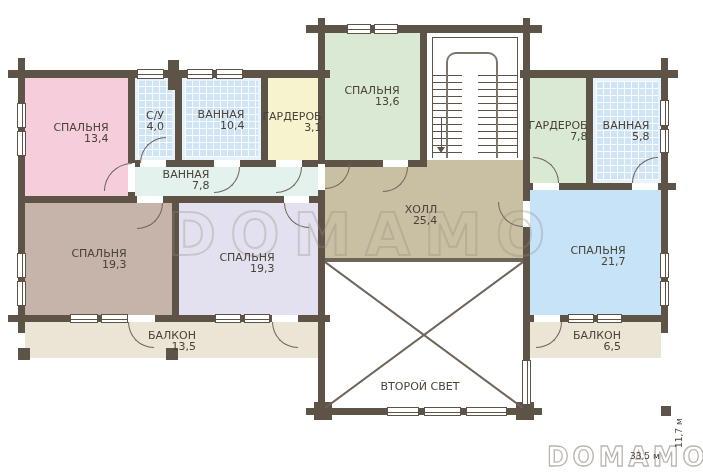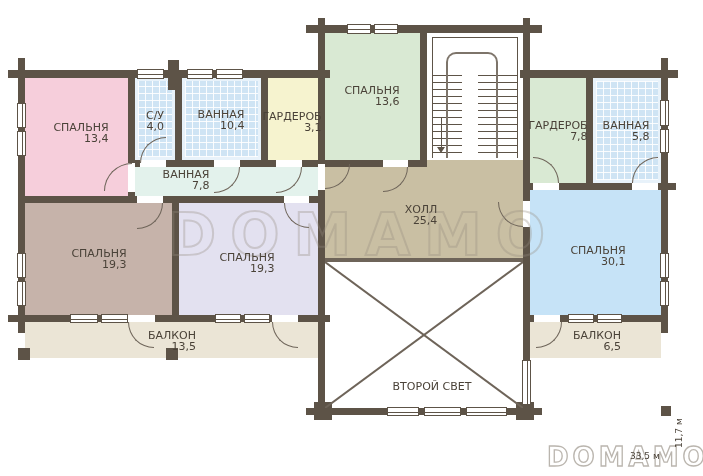--- a/index.html
+++ b/index.html
@@ -219,27 +219,27 @@
   <div class="room-label" style="left:99px;top:259px;">
     <span>СПАЛЬНЯ</span>
       <span>19,3</span>
     </div>
   <div class="room-label" style="left:247px;top:263px;">
     <span>СПАЛЬНЯ</span>
       <span>19,3</span>
     </div>
   <div class="room-label" style="left:598px;top:256px;">
     <span>СПАЛЬНЯ</span>
-      <span>30,1</span>
+      <span>21,7</span>
     </div>
   <div class="room-label" style="left:172px;top:341px;">
     <span>БАЛКОН</span>
       <span>13,5</span>
     </div>
   <div class="room-label" style="left:597px;top:341px;">
     <span>БАЛКОН</span>
       <span>6,5</span>
     </div>
-  <div class="room-label" style="left:432px;top:386px;">
+  <div class="room-label" style="left:420px;top:386px;">
     <span>ВТОРОЙ СВЕТ</span>
     </div>
 
 </div>
 
 </body></html>

